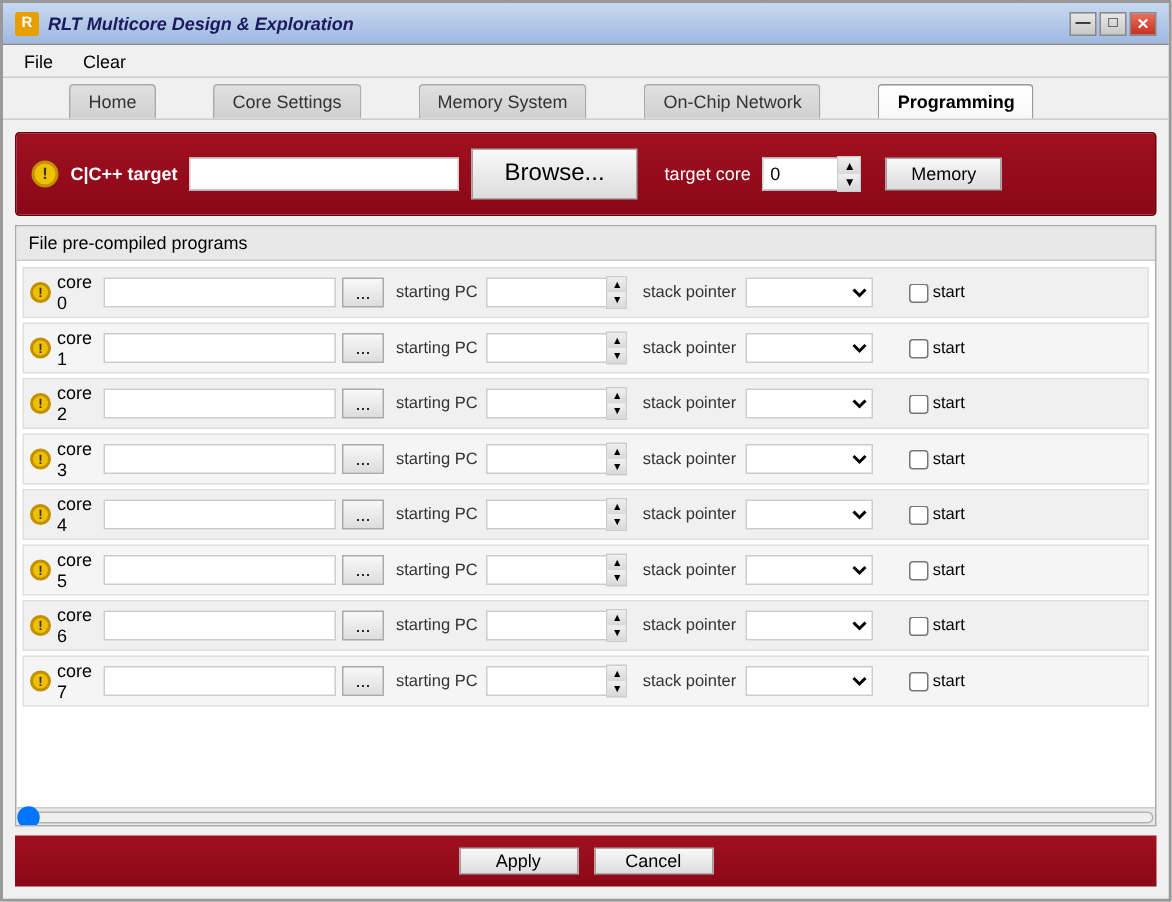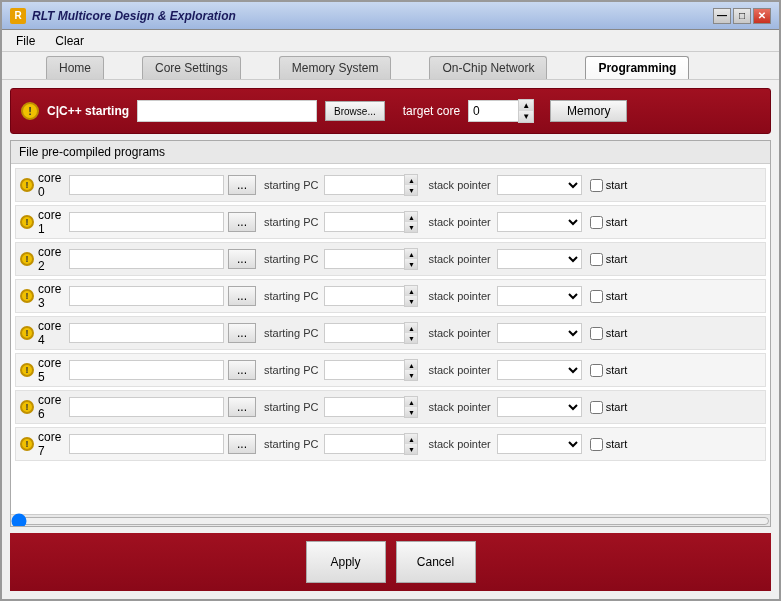--- a/index.html
+++ b/index.html
@@ -149,26 +149,26 @@
     .red-panel input[type=text] {
       flex: 1;
       max-width: 180px;
       height: 22px;
       border: 1px solid #ccc;
       background: white;
       padding: 2px 4px;
       font-size: 12px;
     }
     .browse-btn {
-      height: 20px;
-      padding: 0 8px;
+      height: 34px;
+      padding: 0 21px;
       background: linear-gradient(to bottom, #f8f8f8, #ddd);
       border: 1px solid #aaa;
       cursor: pointer;
-      font-size: 10px;
+      font-size: 16px;
     }
     .target-core-label {
       color: white;
       font-size: 12px;
       margin-left: 10px;
     }
     .spinner-input {
       display: flex;
       align-items: center;
     }
@@ -319,21 +319,21 @@
       height: 20px;
       border: 1px solid #ccc;
       background: white;
       font-size: 11px;
       cursor: pointer;
     }
     .start-check {
       display: flex;
       align-items: center;
       gap: 3px;
-      margin-left: 4px;
+      margin-left: 20px;
     }
     .start-check input[type=checkbox] {
       cursor: pointer;
     }
     .start-check label {
       font-size: 11px;
       cursor: pointer;
     }
     .scrollbar-area {
       height: 12px;
@@ -348,21 +348,21 @@
     }
     .bottom-bar {
       background: linear-gradient(to bottom, #a01020, #8a0818);
       padding: 8px 0;
       display: flex;
       justify-content: center;
       align-items: center;
       gap: 10px;
     }
     .action-btn {
-      height: 42px;
+      height: 18px;
       min-width: 80px;
       padding: 0 20px;
       background: linear-gradient(to bottom, #f8f8f8, #ddd);
       border: 1px solid #aaa;
       cursor: pointer;
       font-size: 12px;
     }
   </style>
 </head>
 <body>
@@ -391,21 +391,21 @@
     <div class="tab">Core Settings</div>
     <div class="tab">Memory System</div>
     <div class="tab">On-Chip Network</div>
     <div class="tab active">Programming</div>
   </div>
 
   <div class="content-area">
 
     <div class="red-panel">
       <div class="warning-icon">!</div>
-      <label>C|C++ starting</label>
+      <label>C|C++ target</label>
       <input type="text" class="core-input" style="max-width: 180px; height: 22px;">
       <button class="browse-btn">Browse...</button>
       <span class="target-core-label">target core</span>
       <div class="spinner-input">
         <input type="text" value="0" style="width: 50px; height: 22px; border-top: 1px solid rgb(204, 204, 204); border-bottom: 1px solid rgb(204, 204, 204); border-left: 1px solid rgb(204, 204, 204); border-image: initial; background: white; padding: 2px 4px; font-size: 12px; border-right: none;">
         <div class="spinner-btns">
           <button class="spinner-btn">▲</button>
           <button class="spinner-btn">▼</button>
         </div>
       </div>

